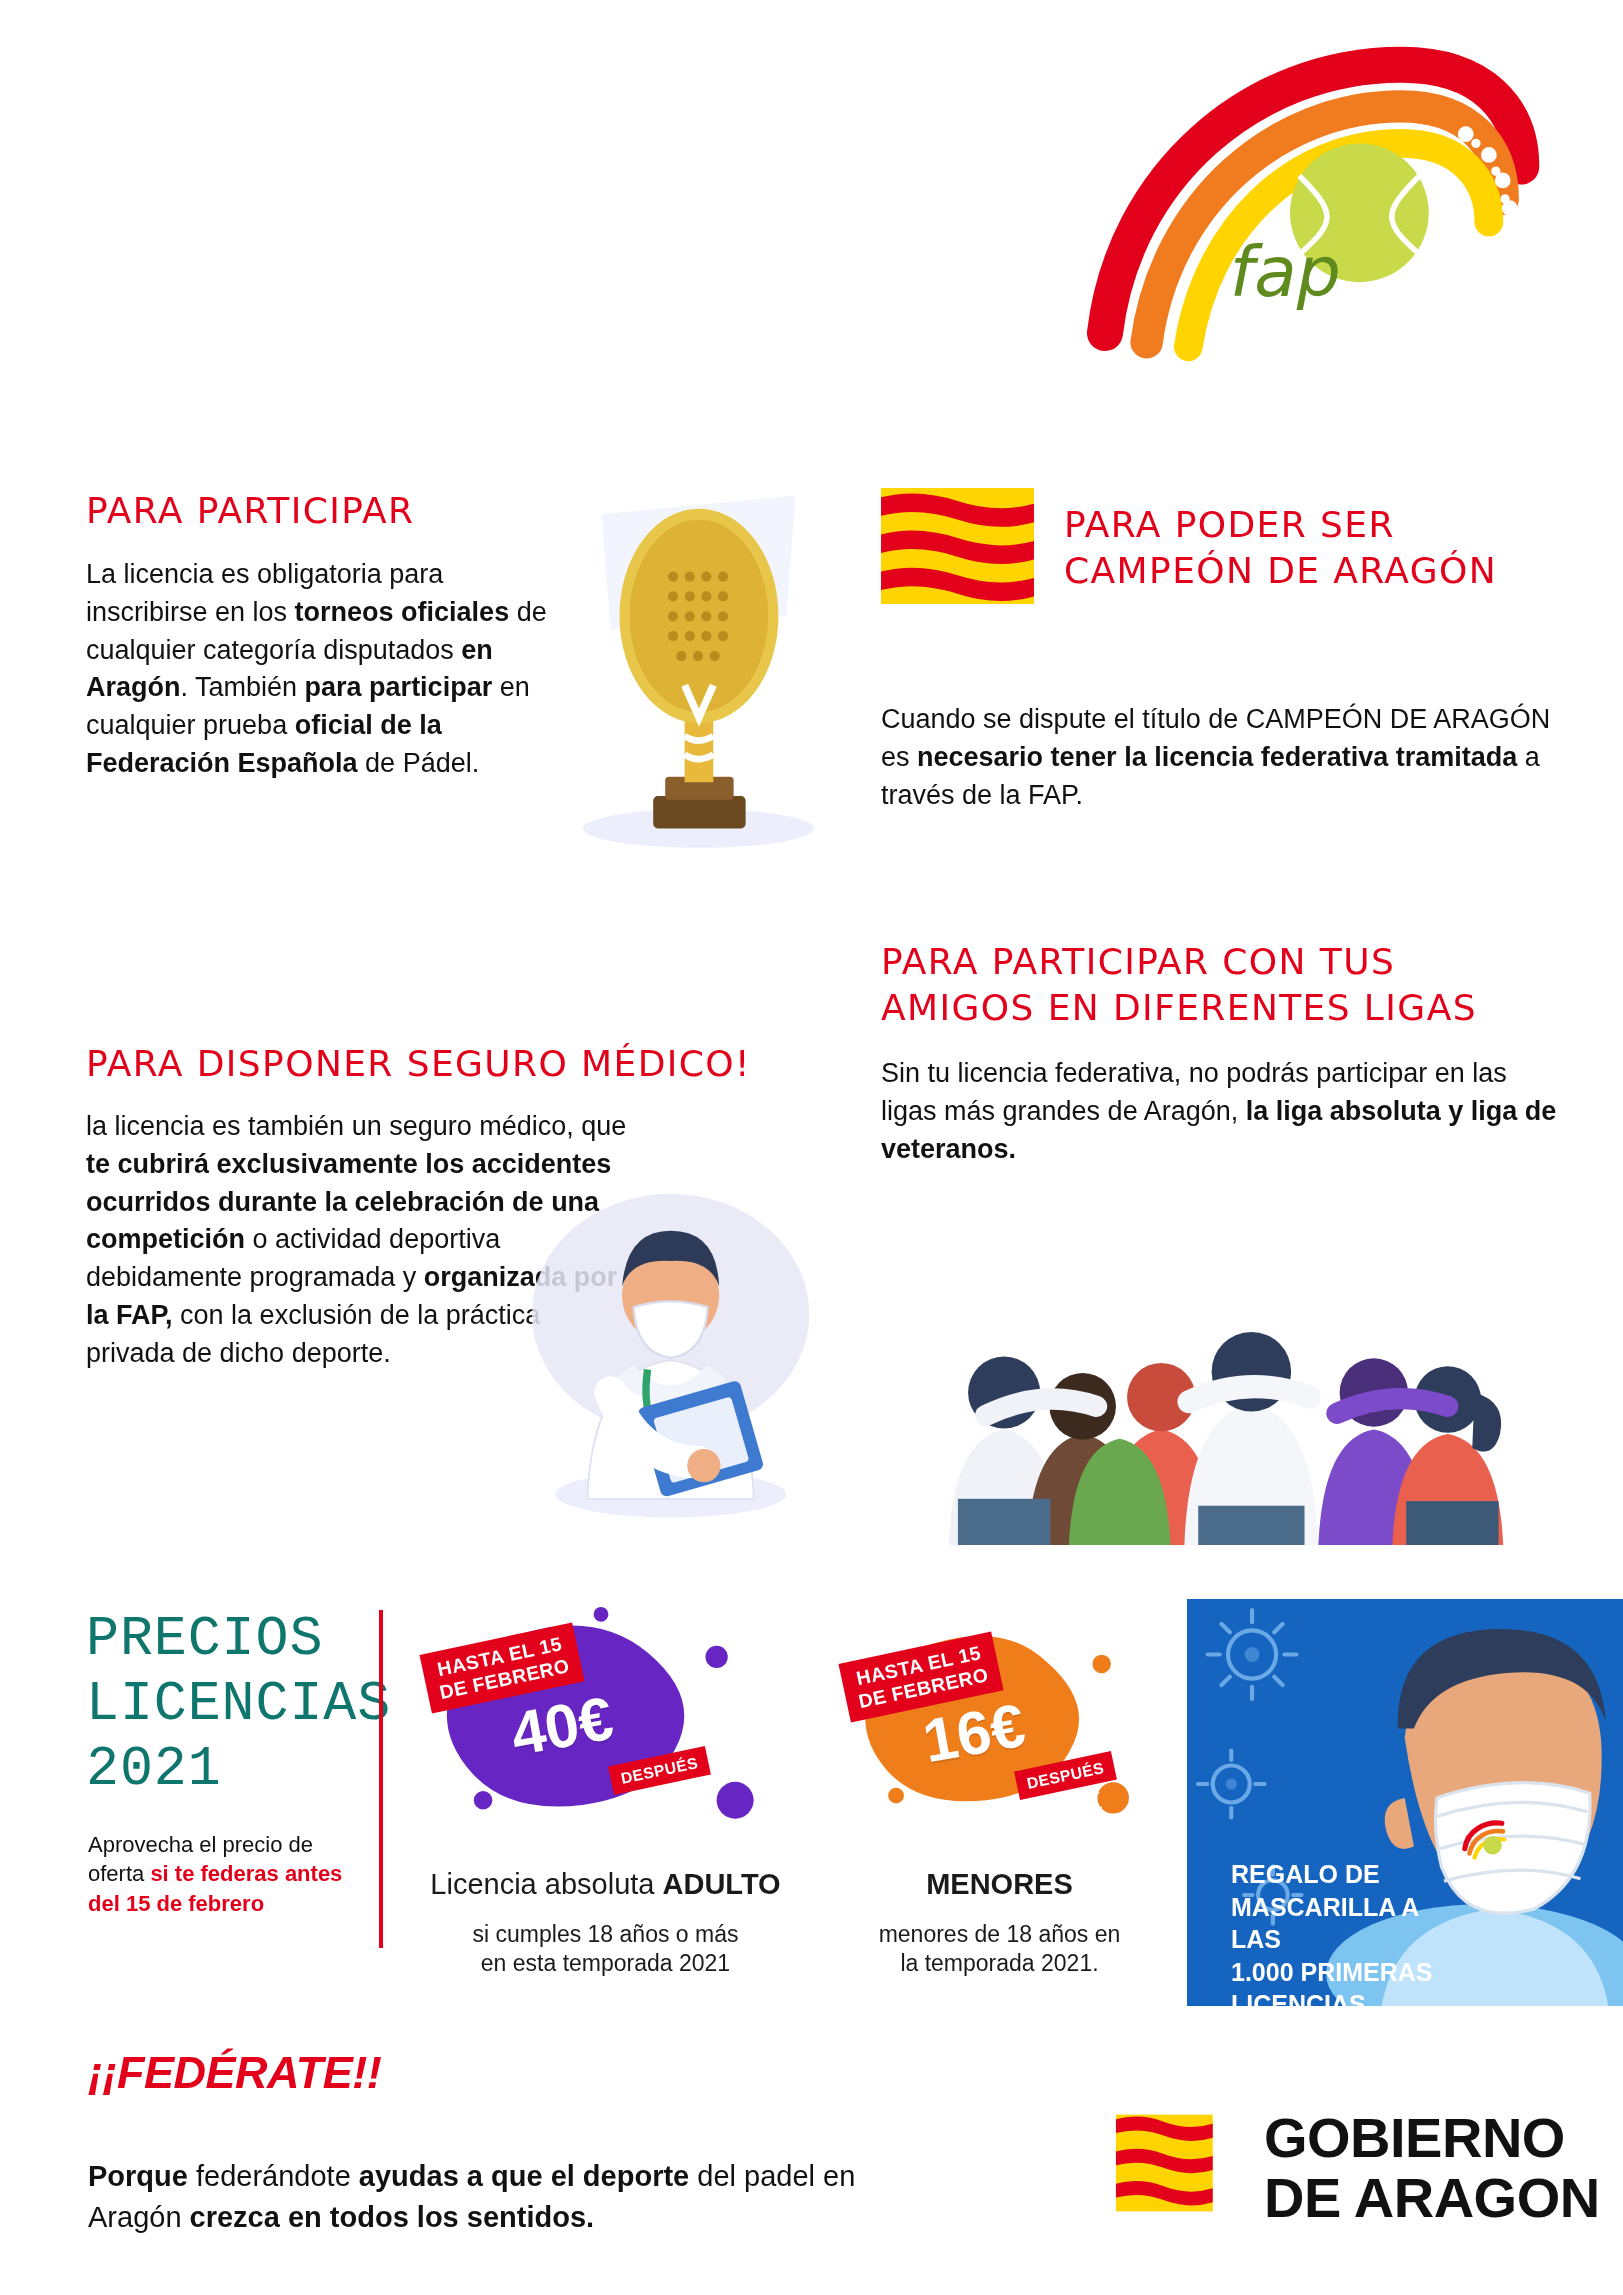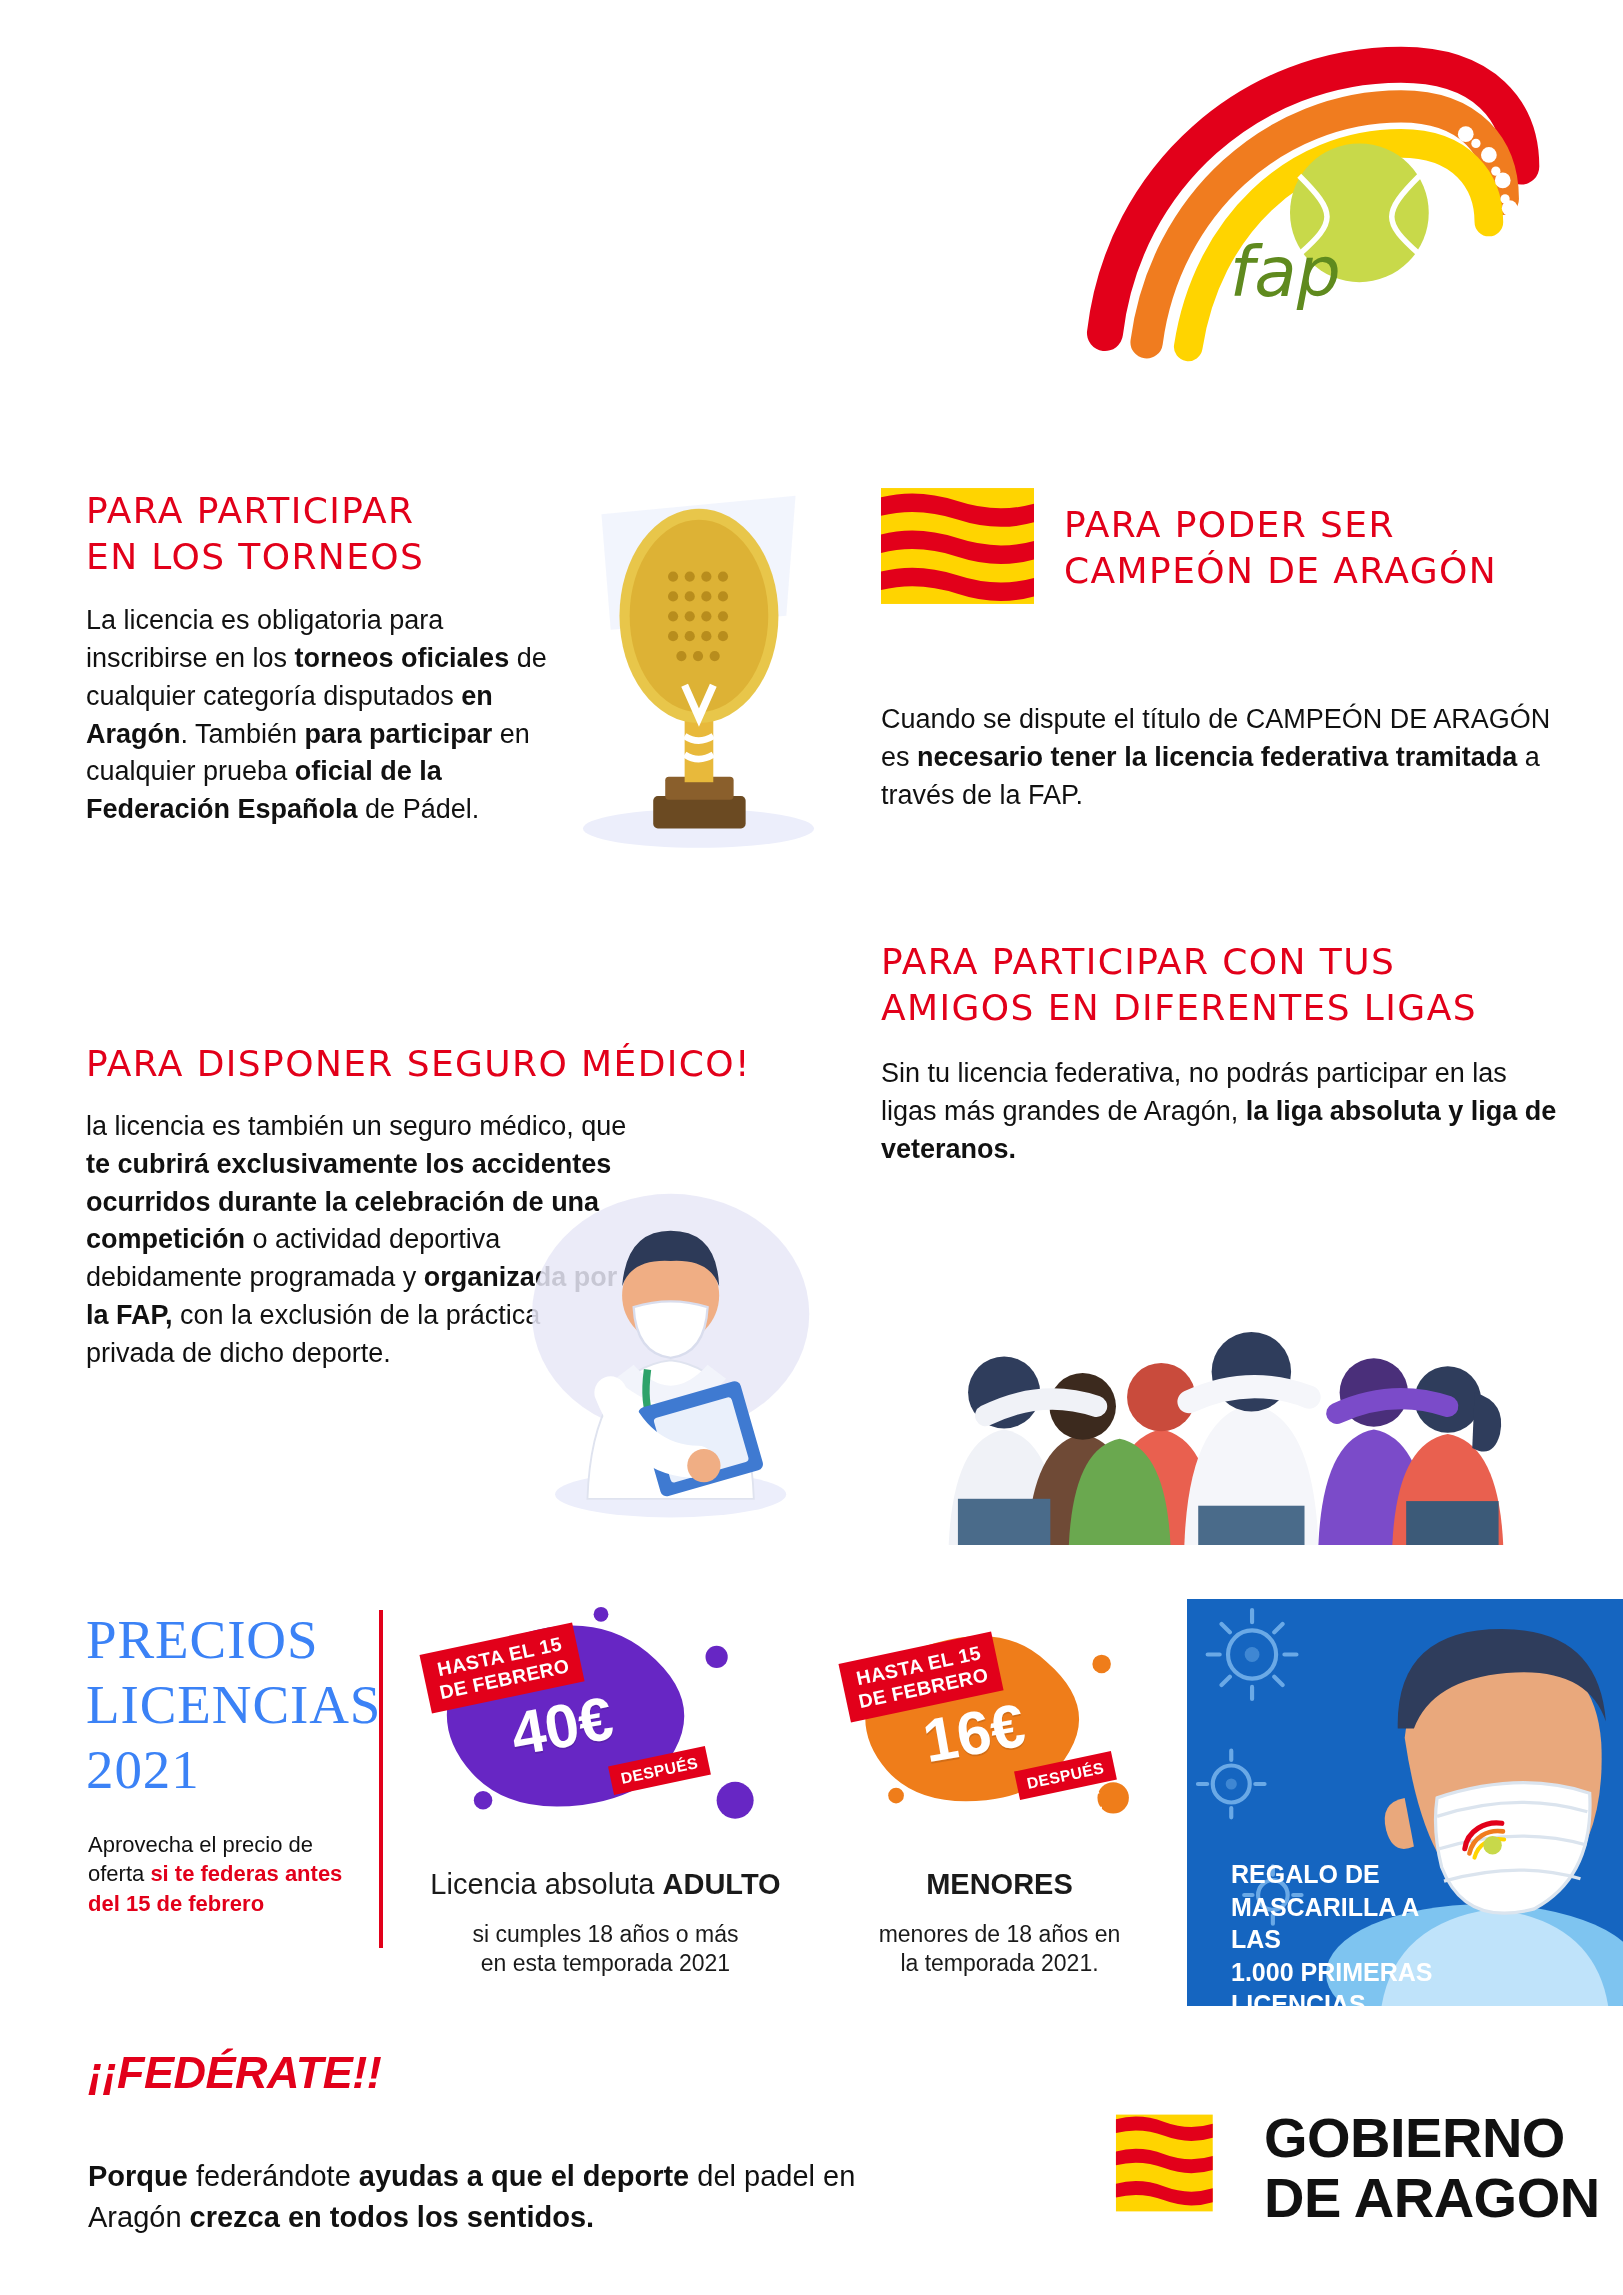--- a/index.html
+++ b/index.html
@@ -64,22 +64,22 @@
   
   #sec-ligas { position:absolute; left:881px; top:939px; width:685px; }
   #sec-ligas .head { margin-bottom:24px; }
   #sec-ligas .body-txt { width:680px; }
 
   #art-friends { position:absolute; left:930px; top:1240px; width:615px; height:305px; }
 
   
   #prices-title {
     position:absolute; left:86px; top:1608px; width:296px;
-    color:#3b82f6; font-size:55px; line-height:1.18; letter-spacing:0.9px;
-    font-family:Liberation Serif, serif;
+    color:#0f766e; font-size:55px; line-height:1.18; letter-spacing:0.9px;
+    font-family:Liberation Mono, monospace;
   }
   #prices-sub {
     position:absolute; left:88px; top:1830px; width:278px;
     font-size:22px; line-height:1.33; color:#111;
   }
   #prices-sub b { color:#e2001a; }
   #prices-divider { position:absolute; left:379px; top:1610px; width:4.2px; height:338px; background:#e2001a; }
 
   .price-block { position:absolute; text-align:center; }
   .price-caption-main { font-size:29px; font-weight:bold; margin-top:8.3px; }
@@ -158,21 +158,20 @@
       <circle cx="862" cy="230" r="10"></circle>
         <circle cx="905" cy="290" r="10"></circle>
       <circle cx="925" cy="350" r="10"></circle>
     </g>
     <text x="330" y="560" font-family="DejaVu Sans, sans-serif" font-size="150" font-style="italic" fill="#5f8a1e">fap</text>
   </svg>
 
   <div id="sec-torneos">
     <div class="head">
       <div>PARA PARTICIPAR</div>
-      <div>EN LOS TORNEOS</div>
     </div>
     <div class="body-txt">La licencia es obligatoria para inscribirse en los <b>torneos oficiales</b> de cualquier categoría disputados <b>en Aragón</b>. También <b>para participar</b> en cualquier prueba <b>oficial de la Federación Española</b> de Pádel.</div>
   </div>
 
   <svg id="art-trophy" viewBox="0 0 660 830">
     <ellipse cx="330" cy="760" rx="250" ry="42" fill="#eceefb"></ellipse>
     <path d="M120 80 L 540 40 L 520 300 L 140 330 Z" fill="#eef1fc" opacity=".75"></path>
     <rect x="232" y="690" width="200" height="70" rx="10" fill="#6b4a22"></rect>
     <rect x="258" y="648" width="148" height="50" rx="8" fill="#8a5f2c"></rect>
     <rect x="300" y="520" width="62" height="140" fill="#e8b93b"></rect>

